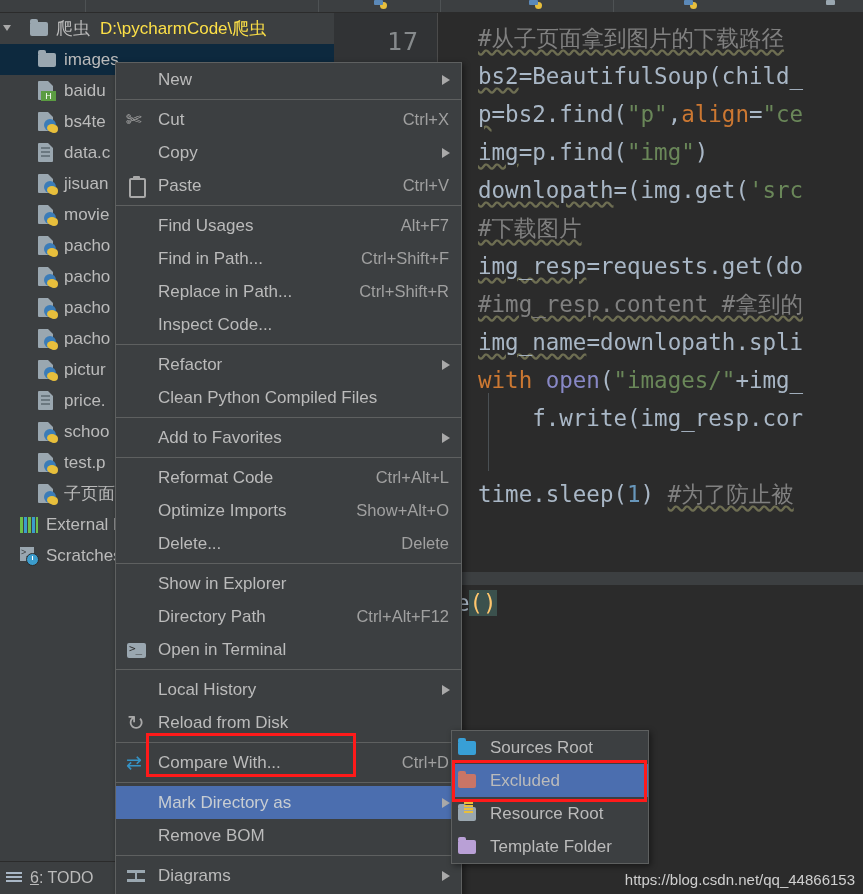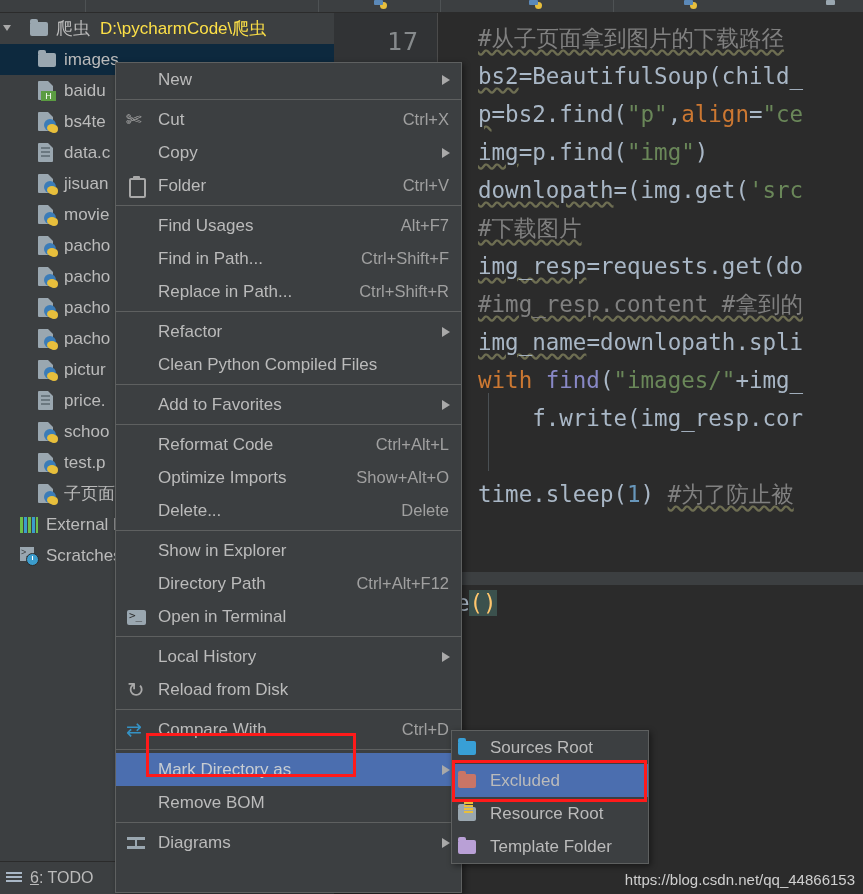--- a/index.html
+++ b/index.html
@@ -175,21 +175,21 @@
     <div class="codearea">
       <div class="ln" style="top:6px"><span class="cmt">#从子页面拿到图片的下载路径</span></div>
       <div class="ln" style="top:44px"><span class="plain wavy">bs2</span><span class="plain">=BeautifulSoup(child_</span></div>
       <div class="ln" style="top:82px"><span class="plain wavy">p</span><span class="plain">=bs2.find(</span><span class="str">"p"</span><span class="plain">,</span><span class="attr">align</span><span class="plain">=</span><span class="str">"ce</span></div>
       <div class="ln" style="top:120px"><span class="plain wavy">img</span><span class="plain">=p.find(</span><span class="str">"img"</span><span class="plain">)</span></div>
       <div class="ln" style="top:158px"><span class="plain wavy">downlopath</span><span class="plain">=(img.get(</span><span class="str">'src</span></div>
       <div class="ln" style="top:196px"><span class="cmt">#下载图片</span></div>
       <div class="ln" style="top:234px"><span class="plain wavy">img_resp</span><span class="plain">=requests.get(do</span></div>
       <div class="ln" style="top:272px"><span class="cmt">#img_resp.content #拿到的</span></div>
       <div class="ln" style="top:310px"><span class="plain wavy">img_name</span><span class="plain">=downlopath.spli</span></div>
-      <div class="ln" style="top:348px"><span class="kw">with</span><span class="plain"> </span><span class="fn">find</span><span class="plain">(</span><span class="str">"images/"</span><span class="plain">+img_</span></div>
+      <div class="ln" style="top:348px"><span class="kw">with</span><span class="plain"> </span><span class="fn">open</span><span class="plain">(</span><span class="str">"images/"</span><span class="plain">+img_</span></div>
       <div class="ln" style="top:386px"><span class="plain">    f.write(img_resp.cor</span></div>
       <div class="ln" style="top:462px"><span class="plain">time.sleep(</span><span class="num">1</span><span class="plain">) </span><span class="cmt">#为了防止被</span></div>
       <div style="position:absolute;left:50px;top:380px;width:1px;height:78px;background:#4a5054;"></div>
     </div>
     <div class="editor-split"></div>
     <div class="editor-bottom">
       <div class="ln2"><span class="plain">resp.close</span><span class="brmatch">()</span></div>
     </div>
   </div>
 
@@ -366,21 +366,21 @@
     <div class="mi">
       <span class="mico"></span>
       <span class="mlbl">Copy</span>
       <span class="marrow"></span>
     </div>
 
     <div class="mi">
       <span class="mico">
           <span class="ic-paste"></span>
         </span>
-      <span class="mlbl">Folder</span>
+      <span class="mlbl">Paste</span>
       <span class="msc">Ctrl+V</span>
     </div>
     <div class="msep"></div>
 
     <div class="mi">
       <span class="mico"></span>
       <span class="mlbl">Find Usages</span>
       <span class="msc">Alt+F7</span>
     </div>
 
@@ -389,20 +389,24 @@
       <span class="mlbl">Find in Path...</span>
       <span class="msc">Ctrl+Shift+F</span>
     </div>
 
     <div class="mi">
       <span class="mico"></span>
       <span class="mlbl">Replace in Path...</span>
       <span class="msc">Ctrl+Shift+R</span>
     </div>
 
+    <div class="mi">
+      <span class="mico"></span>
+      <span class="mlbl">Inspect Code...</span>
+    </div>
     <div class="msep"></div>
 
     <div class="mi">
       <span class="mico"></span>
       <span class="mlbl">Refactor</span>
       <span class="marrow"></span>
     </div>
 
     <div class="mi">
       <span class="mico"></span>

